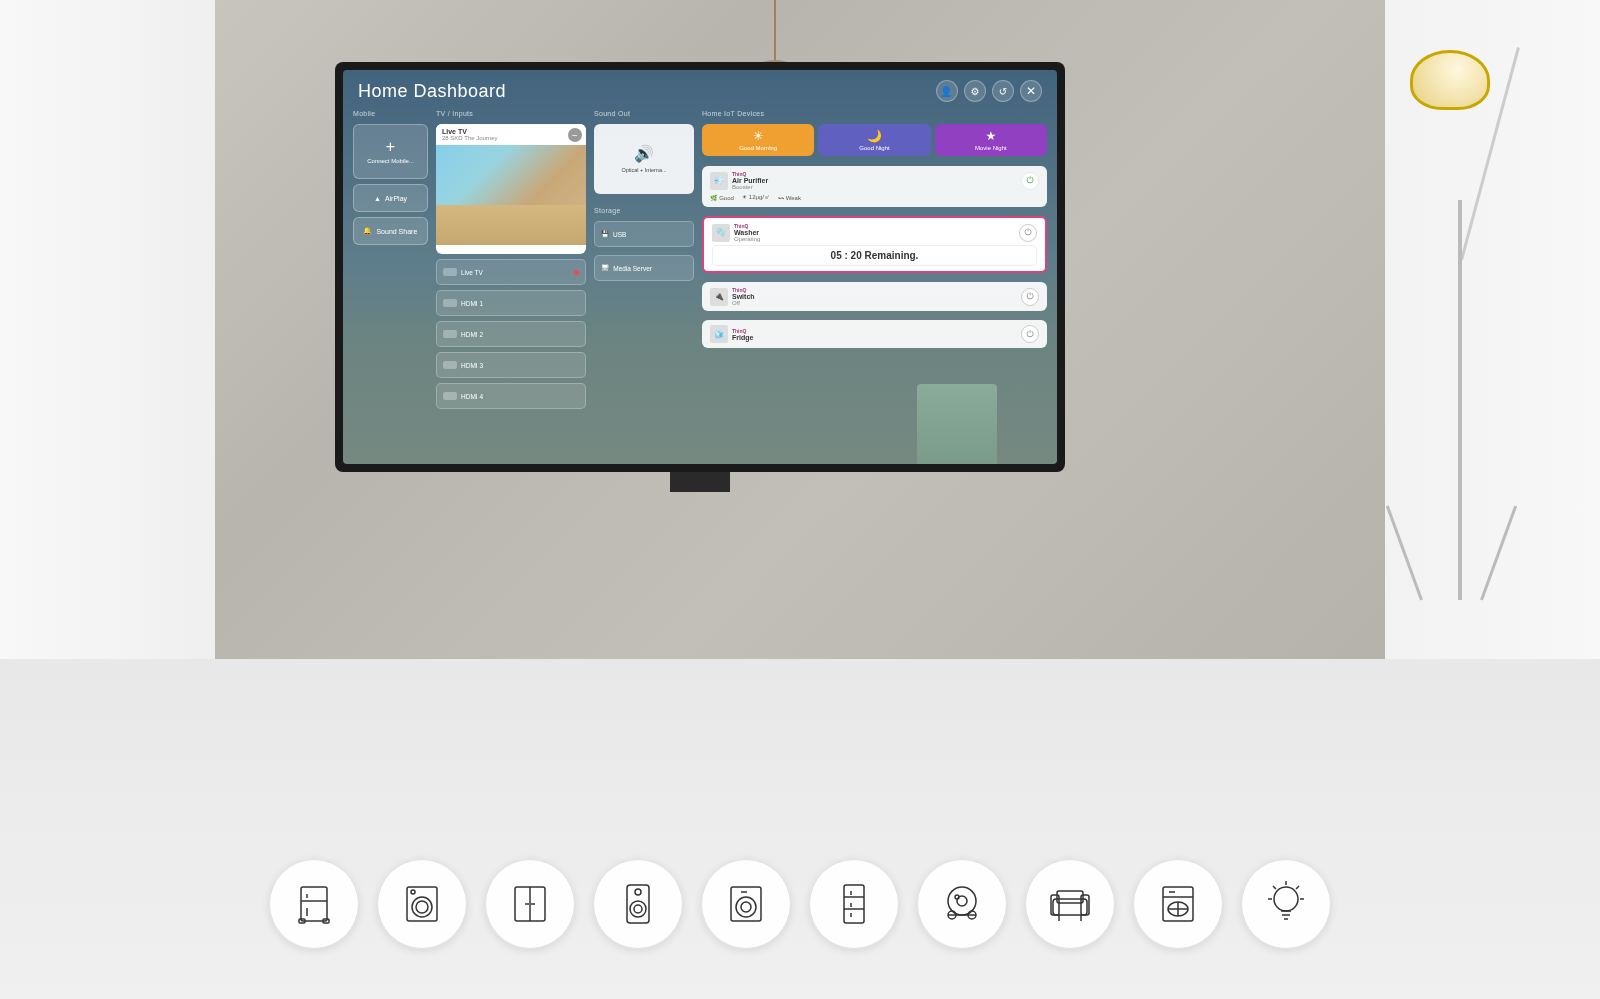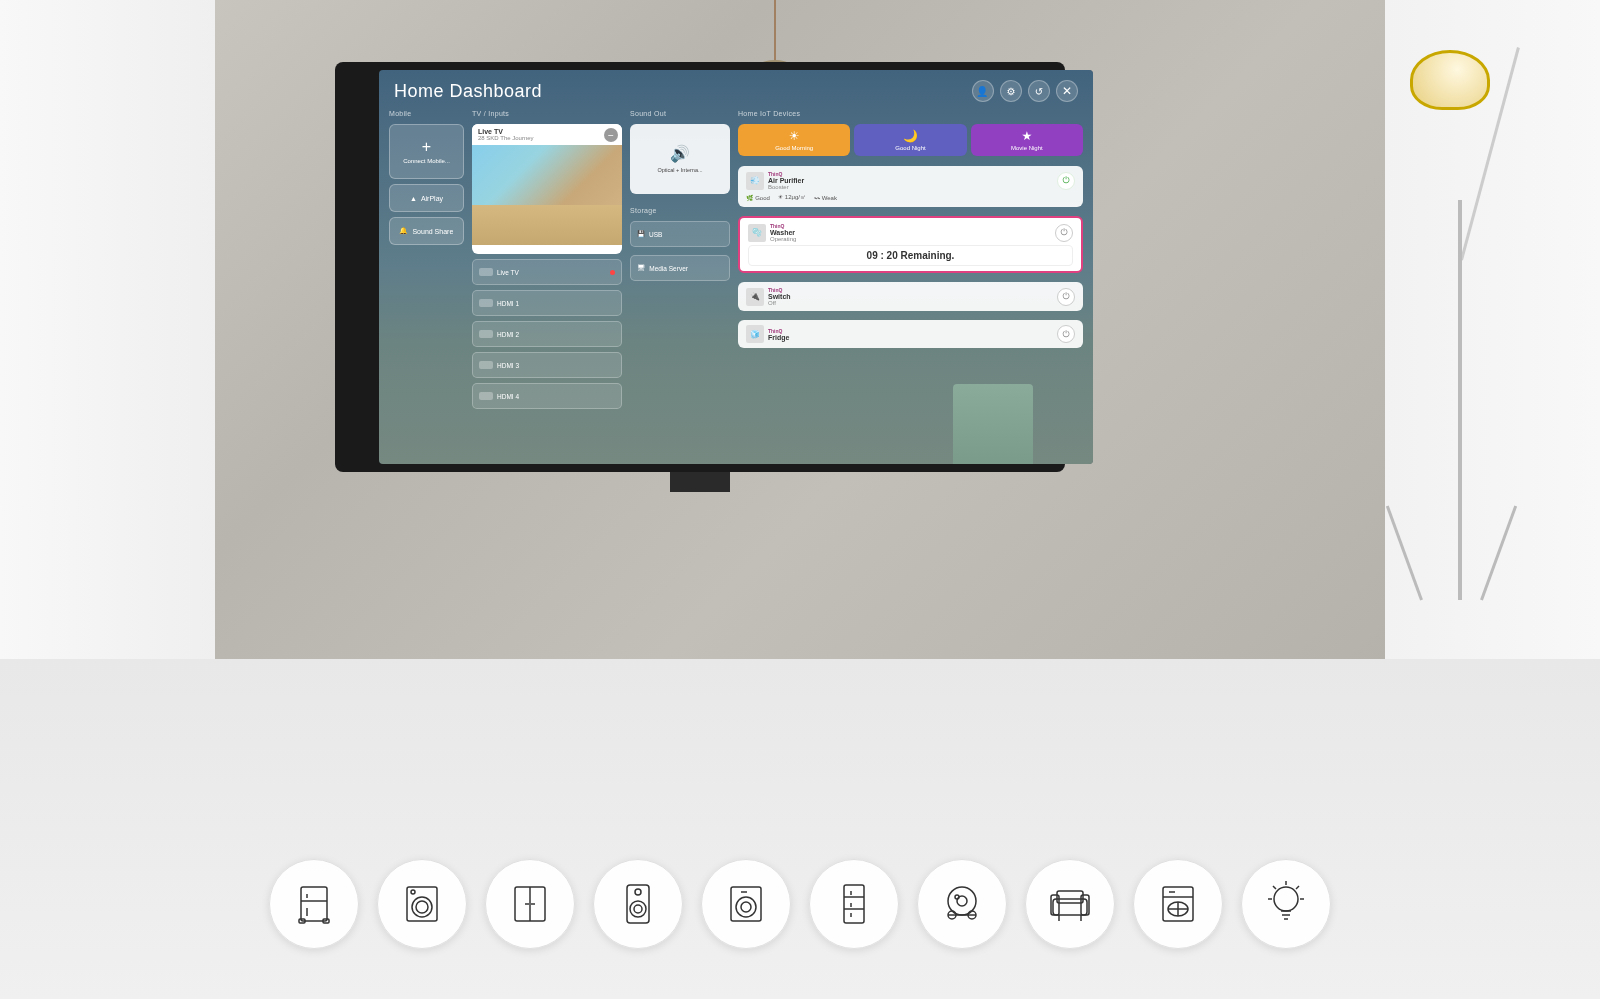--- a/index.html
+++ b/index.html
@@ -110,21 +110,20 @@
       background: #1a1a1a;
       border-radius: 8px;
       padding: 8px;
     }
     .tv-screen {
       width: 100%; height: 100%;
       background: #1e2a3a;
       border-radius: 4px;
       overflow: hidden;
       position: relative;
-      margin-left: 36px;
     }
     .tv-stand {
       position: absolute;
       bottom: 0; left: 50%;
       transform: translateX(-50%);
       width: 60px; height: 20px;
       background: #2a2a2a;
     }
 
     
@@ -705,21 +704,21 @@
                   <div class="iot-device-icon">🫧</div>
                   <div>
                     <div class="thinq-label">ThinQ</div>
                     <div class="iot-device-name">Washer</div>
                     <div class="iot-device-sub">Operating</div>
                   </div>
                 </div>
                 <div class="iot-power-btn">⏻</div>
               </div>
               <div class="washer-timer">
-                <span>09 : 20 Remaining.</span>
+                <span>05 : 20 Remaining.</span>
               </div>
             </div>
 
             <div class="iot-device">
               <div class="iot-device-header">
                 <div class="iot-device-info">
                   <div class="iot-device-icon">🔌</div>
                   <div>
                     <div class="thinq-label">ThinQ</div>
                     <div class="iot-device-name">Switch</div>

